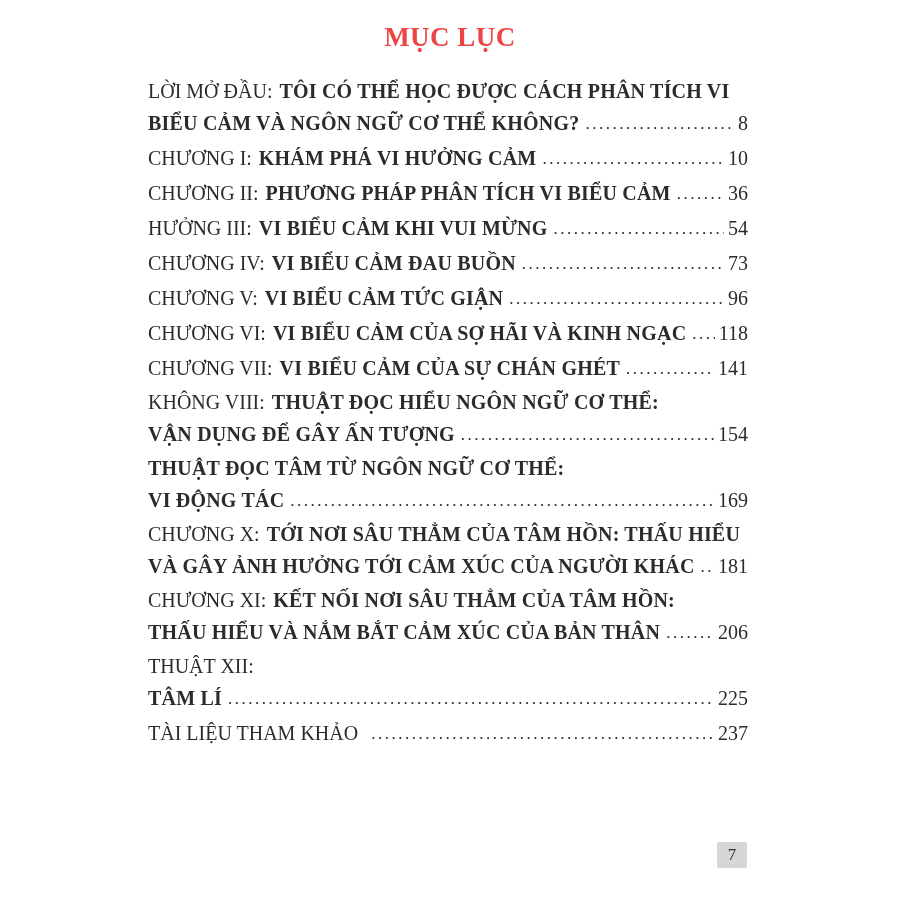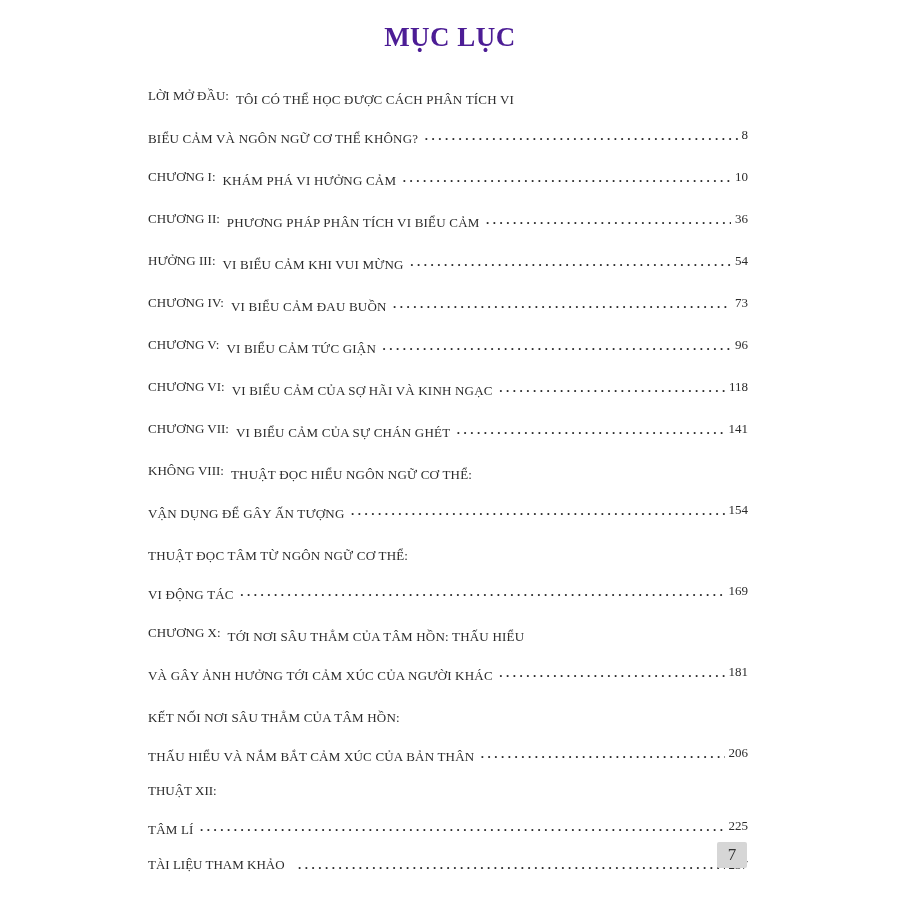--- a/index.html
+++ b/index.html
@@ -16,45 +16,44 @@
     background: #ffffff;
     color: #2b2b2b;
     overflow: hidden;
   }
   .doc-title {
     padding-top: 22px;
     text-align: center;
     font-size: 27px;
     font-weight: 700;
     letter-spacing: 0.5px;
-    color: #4c1d95;
+    color: #ef4444;
   }
   .toc-list {
     position: absolute;
     left: 148px;
     right: 152px;
     top: 76px;
   }
   .toc-entry { margin-bottom: 3px; }
   .toc-row {
     display: flex;
-    align-items: center;
+    align-items: flex-end;
     line-height: 31px;
-    font-size: 13px;
+    font-size: 20px;
   }
   .prefix {
     font-weight: 400;
     margin-right: 7px;
     white-space: nowrap;
   }
   .title {
-    font-weight: 400;
+    font-weight: 700;
     white-space: nowrap;
     letter-spacing: 0.2px;
-    margin-top: 8px;
   }
   .leader {
     flex: 1 1 auto;
     min-width: 10px;
     overflow: hidden;
     white-space: nowrap;
     margin: 0 4px 0 6px;
     font-weight: 400;
   }
   .leader::after {
@@ -183,20 +182,21 @@
           <span class="title">TỚI NƠI SÂU THẲM CỦA TÂM HỒN: THẤU HIỂU</span>
         </div>
         <div class="toc-row">
           <span class="title">VÀ GÂY ẢNH HƯỞNG TỚI CẢM XÚC CỦA NGƯỜI KHÁC</span>
           <span class="leader"></span>
           <span class="pagenum">181</span>
         </div>
       </div>
       <div class="toc-entry">
         <div class="toc-row">
+          <span class="prefix">CHƯƠNG XI:</span>
           <span class="title">KẾT NỐI NƠI SÂU THẲM CỦA TÂM HỒN:</span>
         </div>
         <div class="toc-row">
           <span class="title">THẤU HIỂU VÀ NẮM BẮT CẢM XÚC CỦA BẢN THÂN</span>
           <span class="leader"></span>
           <span class="pagenum">206</span>
         </div>
       </div>
       <div class="toc-entry">
         <div class="toc-row">

